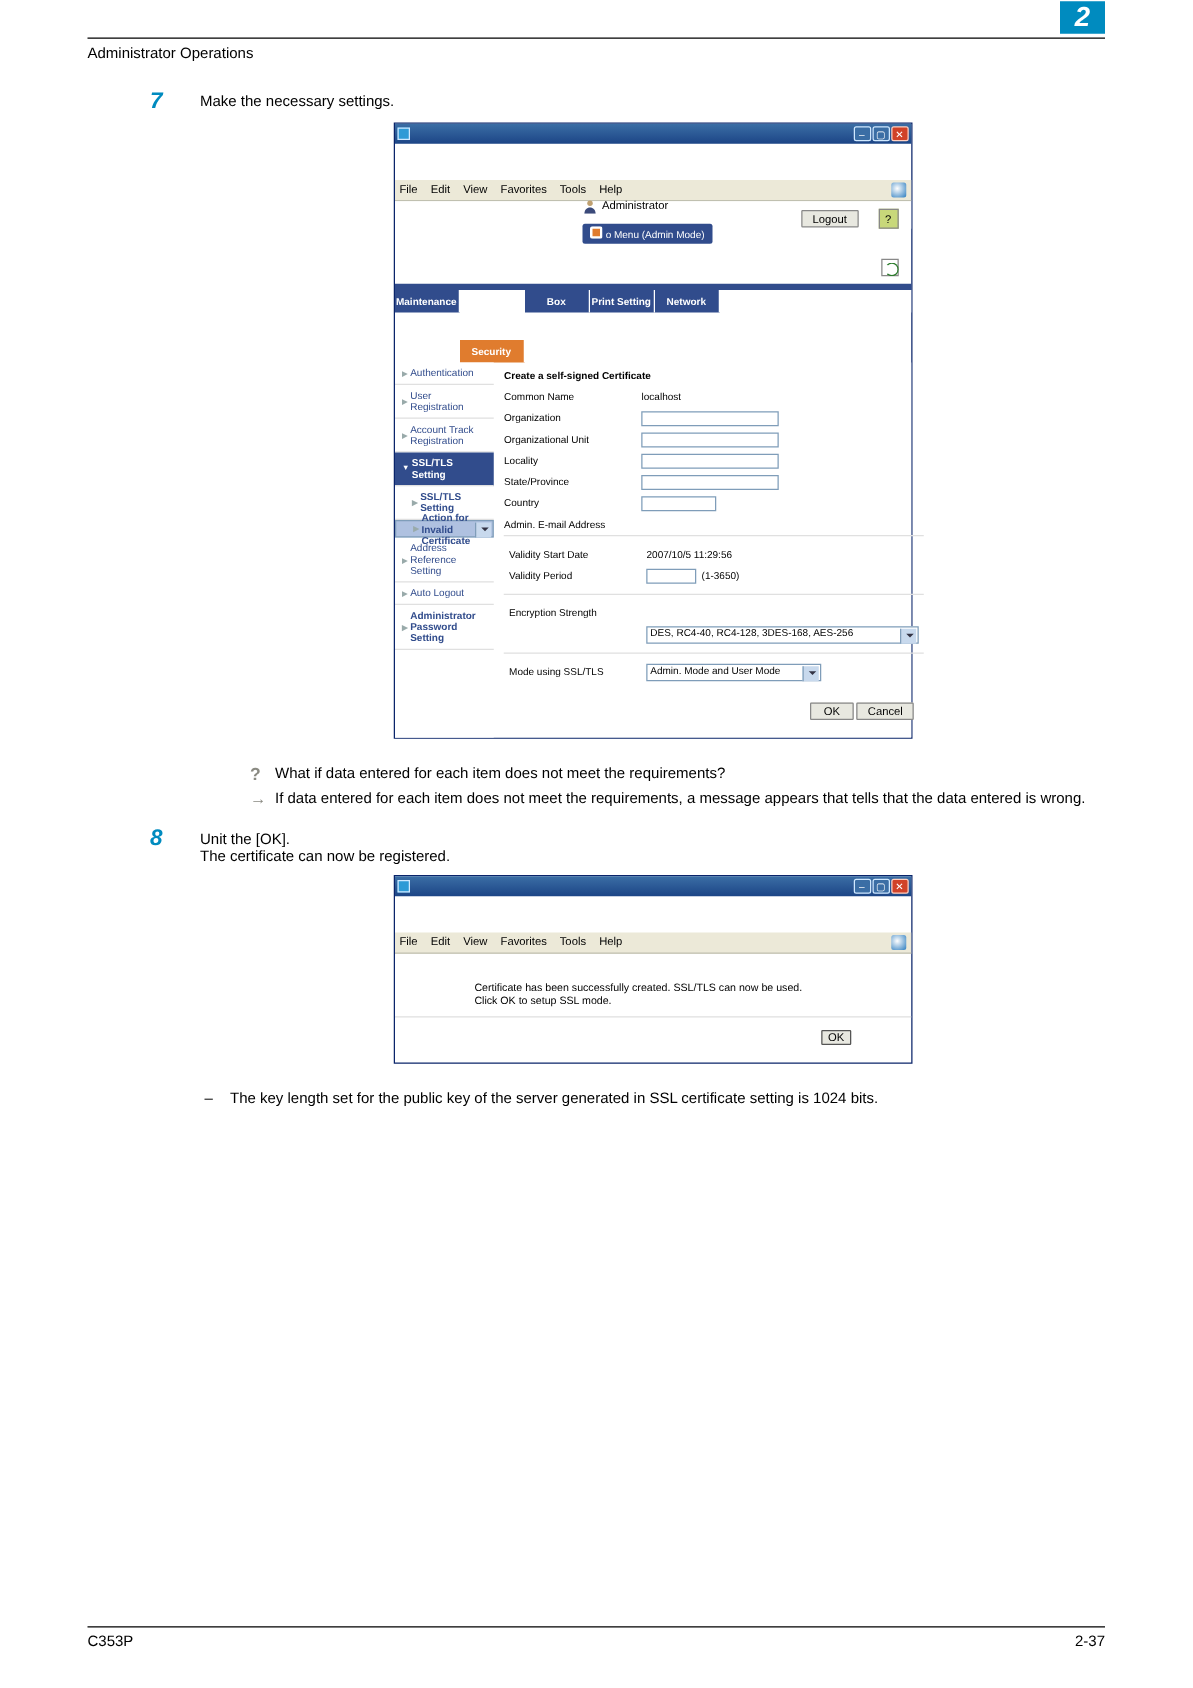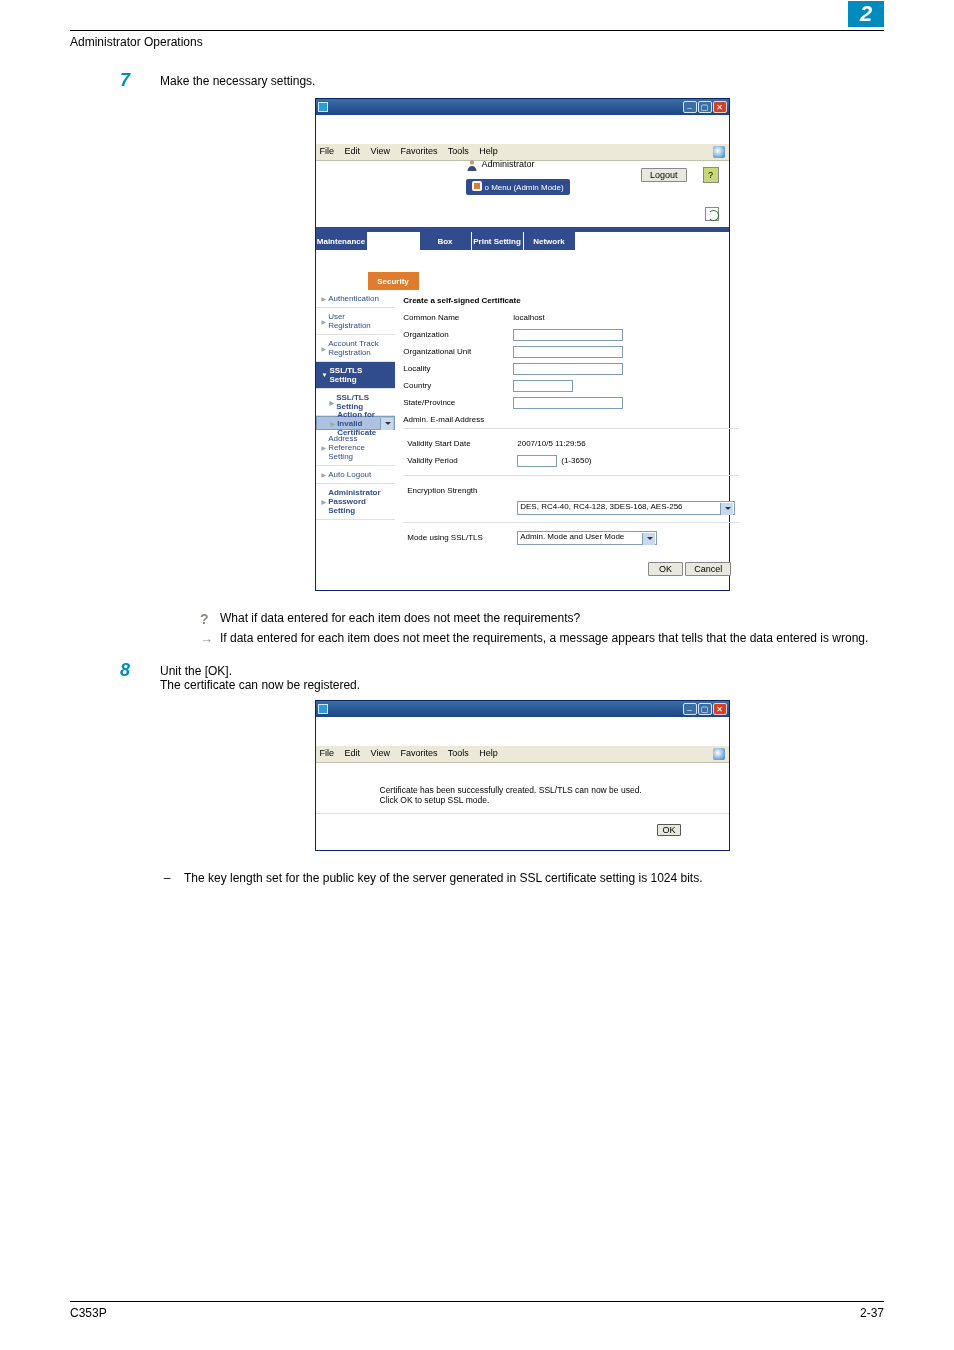--- a/index.html
+++ b/index.html
@@ -334,26 +334,26 @@
           </div>
         <div class="frow">
             <div class="flabel">Organizational Unit</div>
             <input class="txt" style="">
           </div>
         <div class="frow">
             <div class="flabel">Locality</div>
             <input class="txt" style="">
           </div>
         <div class="frow">
+            <div class="flabel">State/Province</div>
+            <input class="txt" style="">
+          </div>
+        <div class="frow">
             <div class="flabel">Country</div>
             <input class="txt" style="width: 60px;">
-          </div>
-        <div class="frow">
-            <div class="flabel">State/Province</div>
-            <input class="txt" style="">
           </div>
         <div class="frow">
             <div class="flabel">Admin. E-mail Address</div>
           </div>
 
         <div class="surround">
           <div class="frow">
               <div class="flabel">Validity Start Date</div>
               <div>2007/10/5 11:29:56</div>
             </div>

